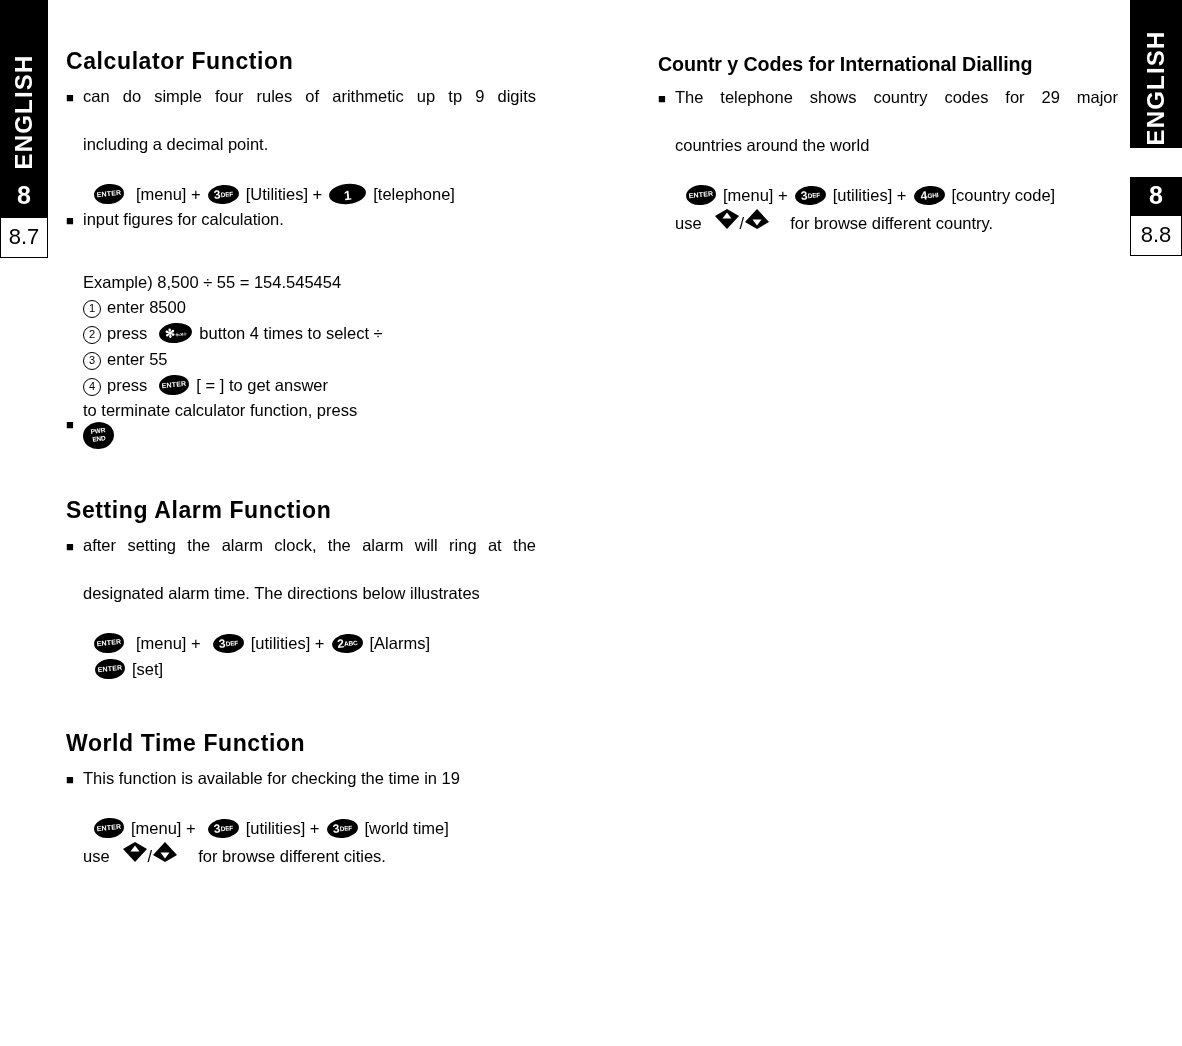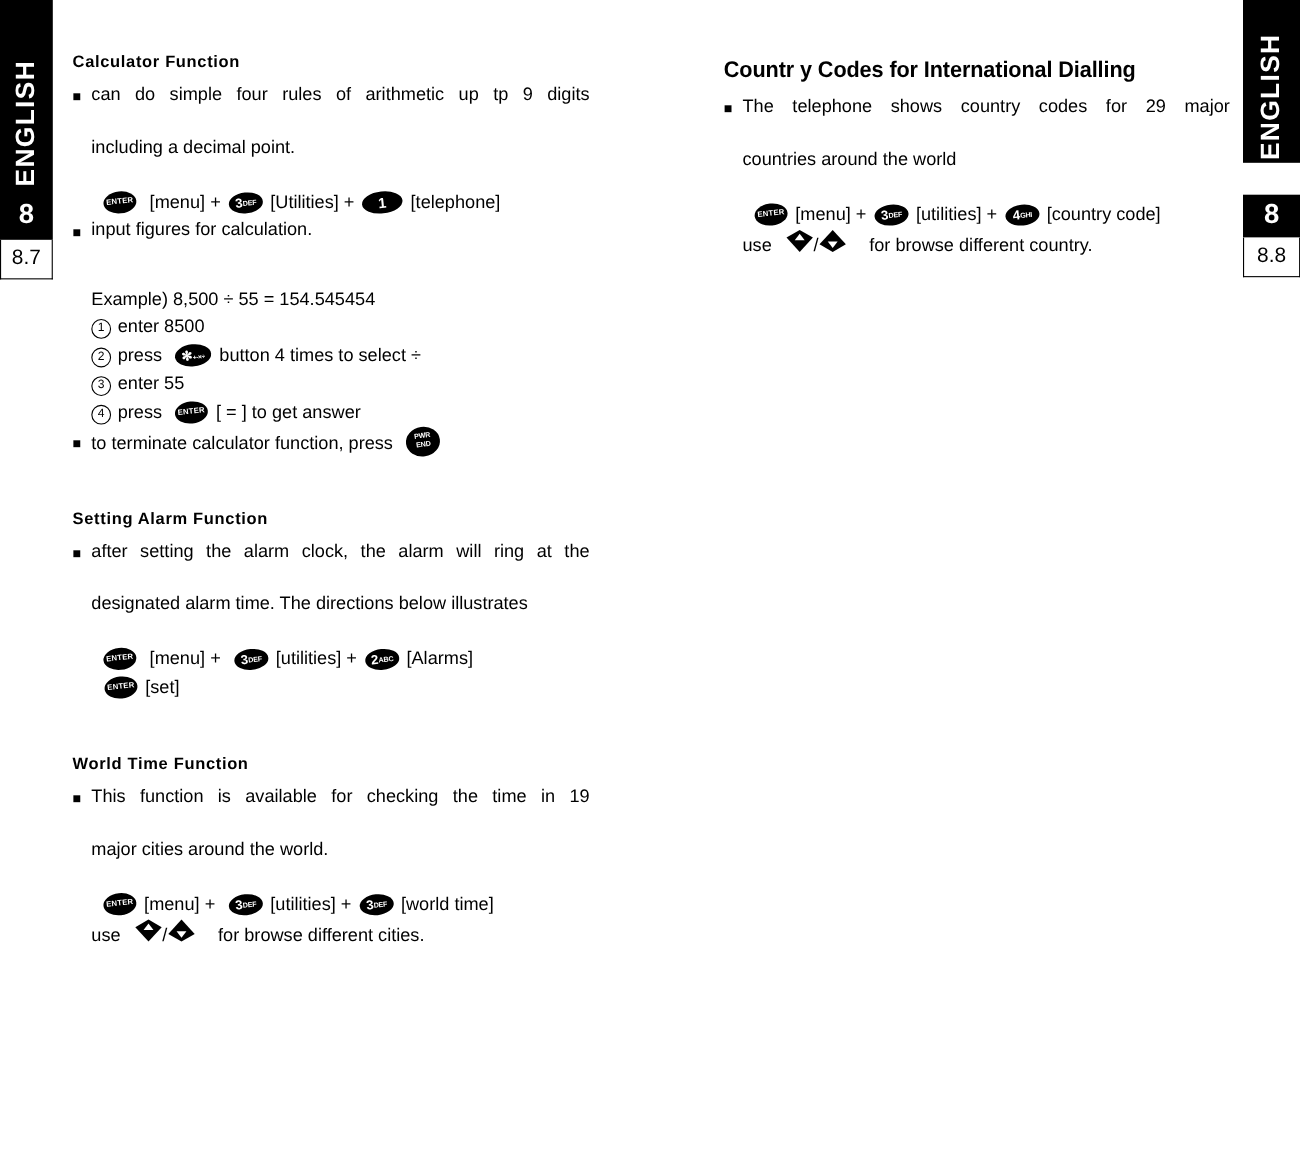--- a/index.html
+++ b/index.html
@@ -63,21 +63,21 @@
     margin-top: 29px;
     padding: 6px 0 8px 0;
     width: 52px;
   }
 
   .tab-page-box {
     background: #ffffff;
     border: 1px solid #000000;
     border-top: none;
     box-sizing: border-box;
-    font-size: 19px;
+    font-size: 22px;
     text-align: center;
     padding: 6px 0 7px 0;
     font-family: "Liberation Sans", sans-serif;
   }
   .side-tab.left .tab-page-box  { width: 48px; }
   .side-tab.right .tab-page-box { width: 52px; }
 
   
   .columns {
     position: absolute;
@@ -87,21 +87,21 @@
   }
   .col {
     position: absolute;
     top: 48px;
   }
   .col-left  { left: 66px;  width: 470px; }
   .col-right { left: 658px; width: 460px; }
 
   
   h2.section-heading {
-    font-size: 15px;
+    font-size: 23px;
     font-weight: bold;
     margin: 0 0 9px 0;
     letter-spacing: 0.6px;
     font-family: "Liberation Sans", sans-serif;
   }
   h2.section-heading.condensed {
     letter-spacing: -0.1px;
     font-size: 20.5px;
     transform: scaleX(0.96);
     transform-origin: left center;
@@ -331,21 +331,21 @@
         <span class="step-num"><span class="circ">4</span></span>
         <span class="txt">press</span>
         <span class="sp-m"></span>
         <span class="key key-enter">ENTER</span>
         <span class="sp-s"></span>
         <span class="txt">[ = ] to get answer</span>
       </div>
 
       <div class="bullet-row" style="align-items:center;">
         <span class="bullet-mark">■</span>
-        <span class="bullet-body" style="display:flex;align-items:flex-end;">
+        <span class="bullet-body" style="display:flex;align-items:flex-start;flex-direction:column;">
           <span class="txt">to terminate calculator function, press</span>
           <span class="sp-m"></span>
           <span class="key key-pwr"><span>PWR</span><br><span>END</span></span>
         </span>
       </div>
     </div>
 
     <div class="section-block gap-big">
       <h2 class="section-heading">Setting Alarm Function</h2>
 
@@ -379,21 +379,20 @@
       </div>
     </div>
 
     <div class="section-block">
       <h2 class="section-heading">World Time Function</h2>
 
       <div class="bullet-row">
         <span class="bullet-mark">■</span>
         <span class="bullet-body justified">
           <span class="ln">This function is available for checking the time in 19</span>
-          <span class="ln">major cities around the world.</span>
         </span>
       </div>
 
       <div class="keyline">
         <span class="key key-enter">ENTER</span>
         <span class="sp-s"></span>
         <span class="txt">[menu] +</span>
         <span class="sp-m"></span>
         <span class="key key-num"><span class="big">3</span><span class="sub">DEF</span></span>
         <span class="sp-s"></span>

